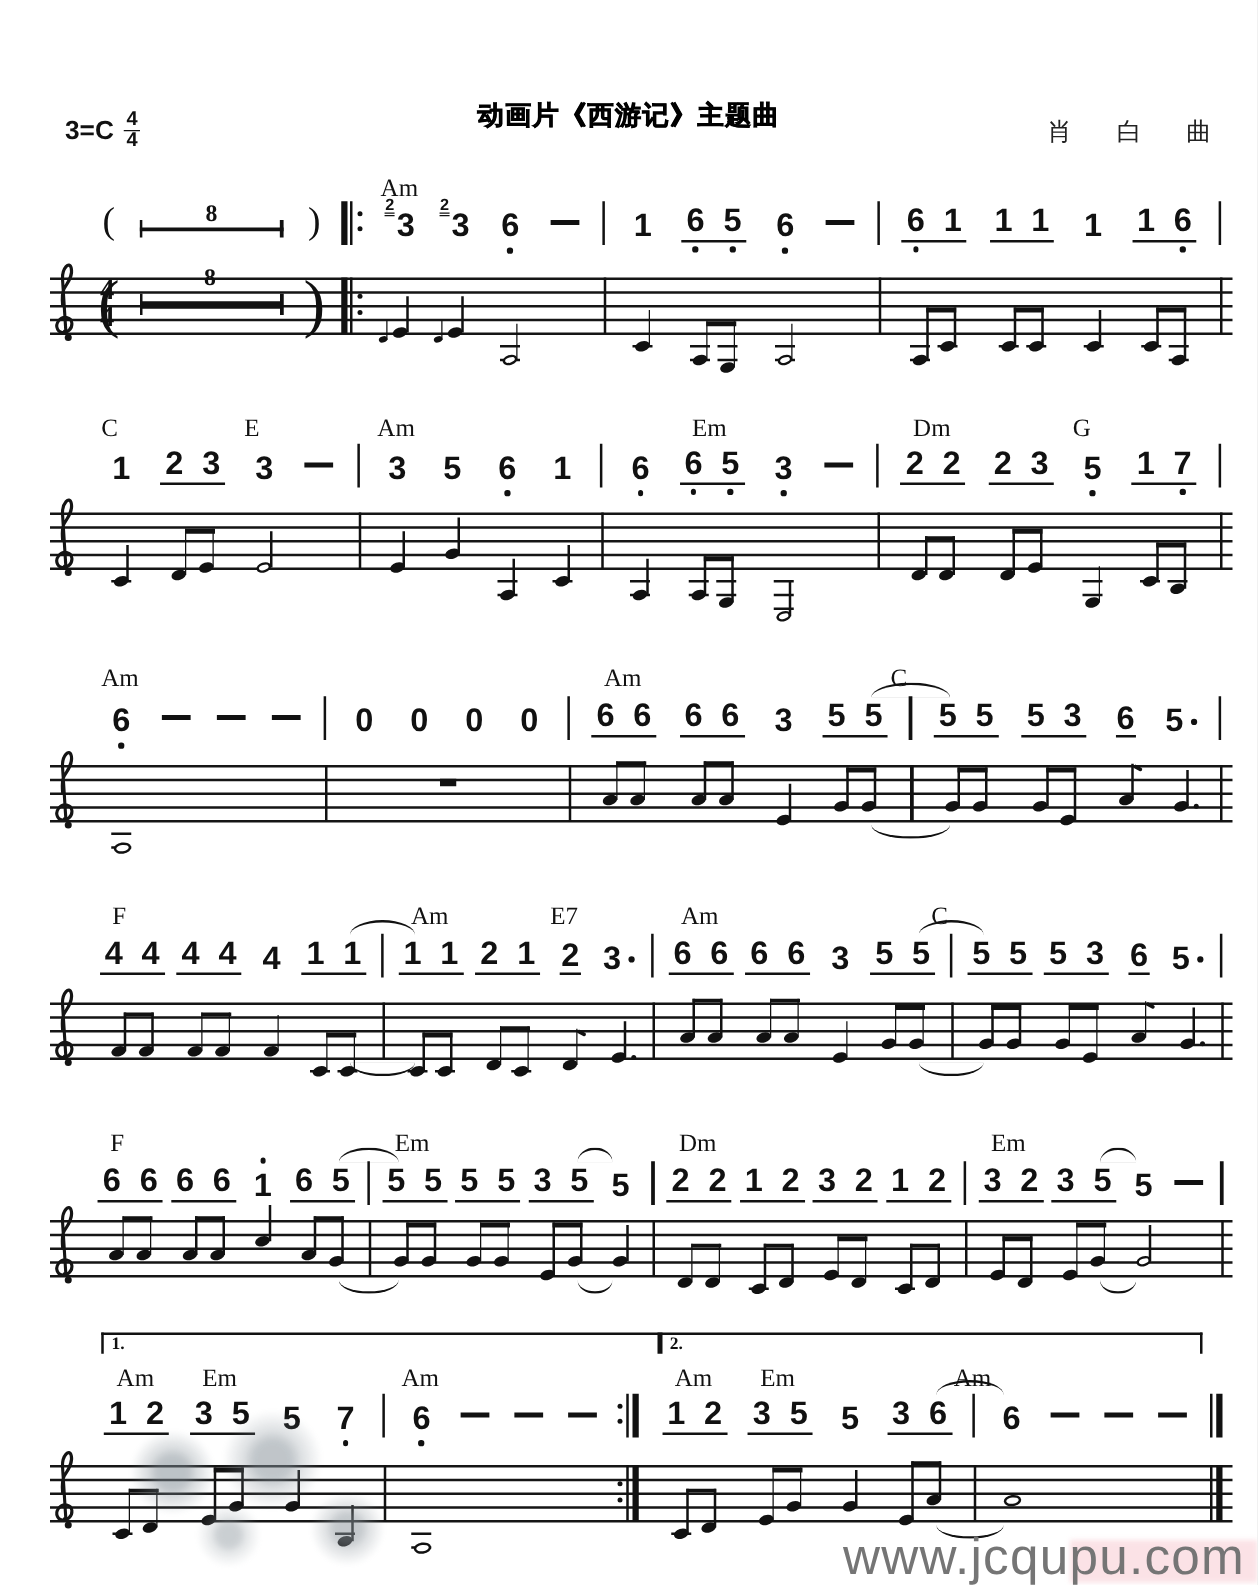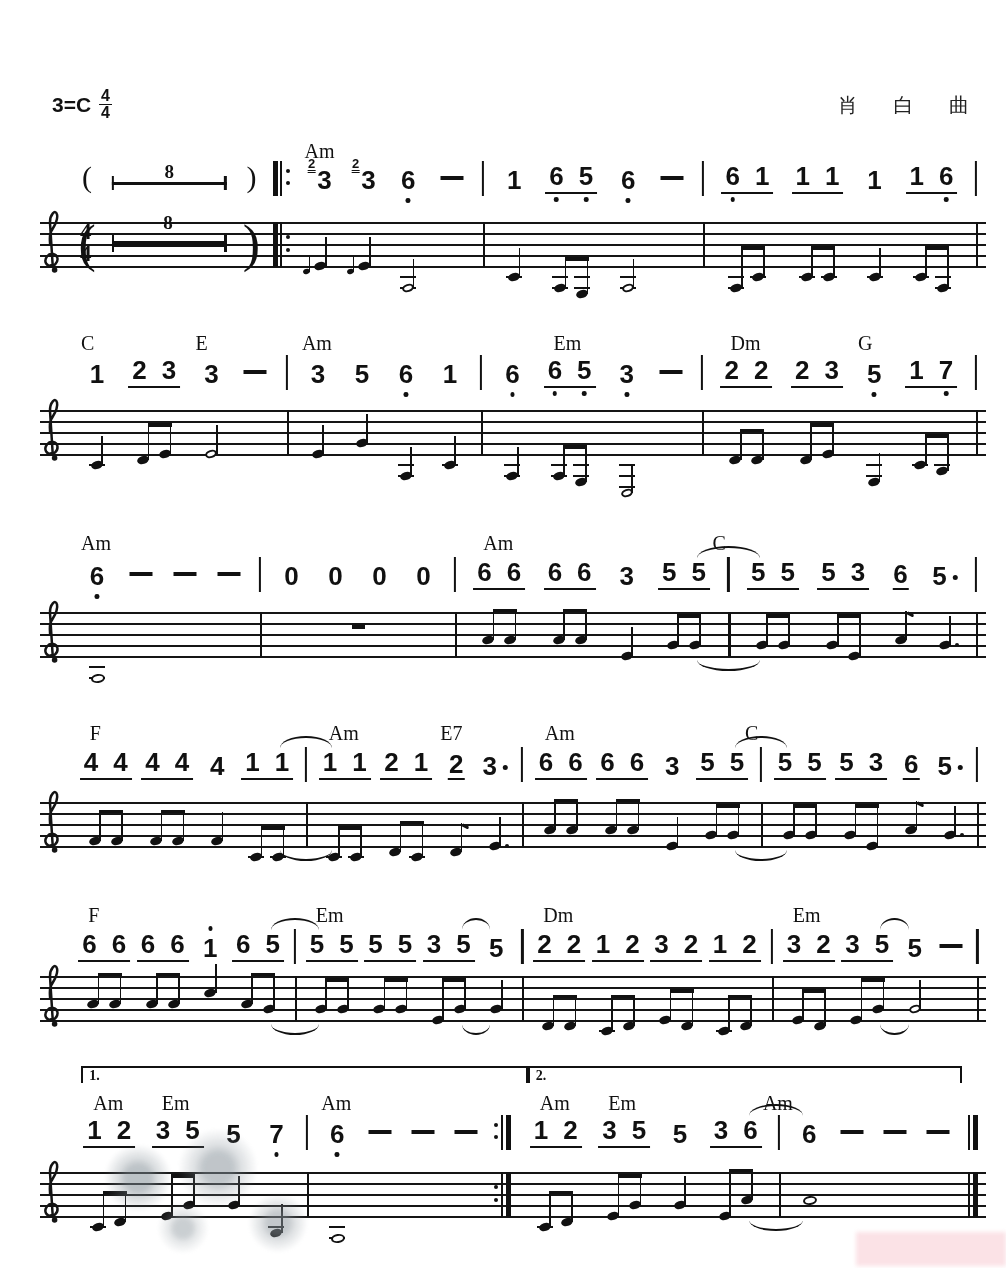--- a/index.html
+++ b/index.html
@@ -64,20 +64,21 @@
       radial-gradient(circle 30px at 200px 95px, #8a939a 0 10px, rgba(138,147,154,.5) 18px, transparent 30px),
       radial-gradient(circle 26px at 105px 100px, #97a0a6 0 8px, rgba(151,160,166,.45) 15px, transparent 26px);}
   .pinkmark{position:absolute;right:0px;top:1232px;width:150px;height:34px;background:rgba(244,166,178,.33);filter:blur(2px);}
   .watermark{position:absolute;right:10px;top:1222px;font-size:41px;color:#757575;letter-spacing:1px;
              font-family:"Liberation Sans",sans-serif;}
 </style>
 </head>
 <body>
 
 <div class="sheet">
+  <div class="subtitle">动画片《西游记》主题曲</div>
   <div class="keysig">
     <span>3=C</span>
     <span class="frac">
       <span class="top">4</span>
       <span class="bot">4</span>
     </span>
   </div>
   <div class="composer">肖 白 曲</div>
 
   <div id="score">
@@ -957,13 +958,14 @@
       <div class="volta" style="left: 81.275px; top: 1066px; width: 443.019px;">
         <div class="vlab">1.</div>
       </div>
       <div class="volta" style="left: 527.706px; top: 1066px; width: 430.166px;">
         <div class="vlab">2.</div>
       </div>
     </div>
 
   <div class="stamp"></div>
   <div class="pinkmark"></div>
+  <div class="watermark">www.jcqupu.com</div>
 </div>
 
 </body></html>

